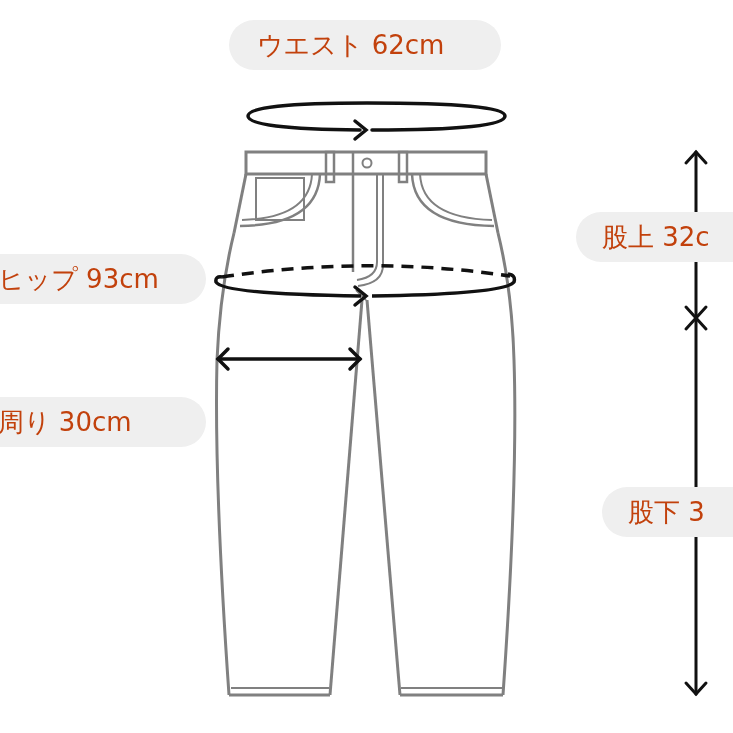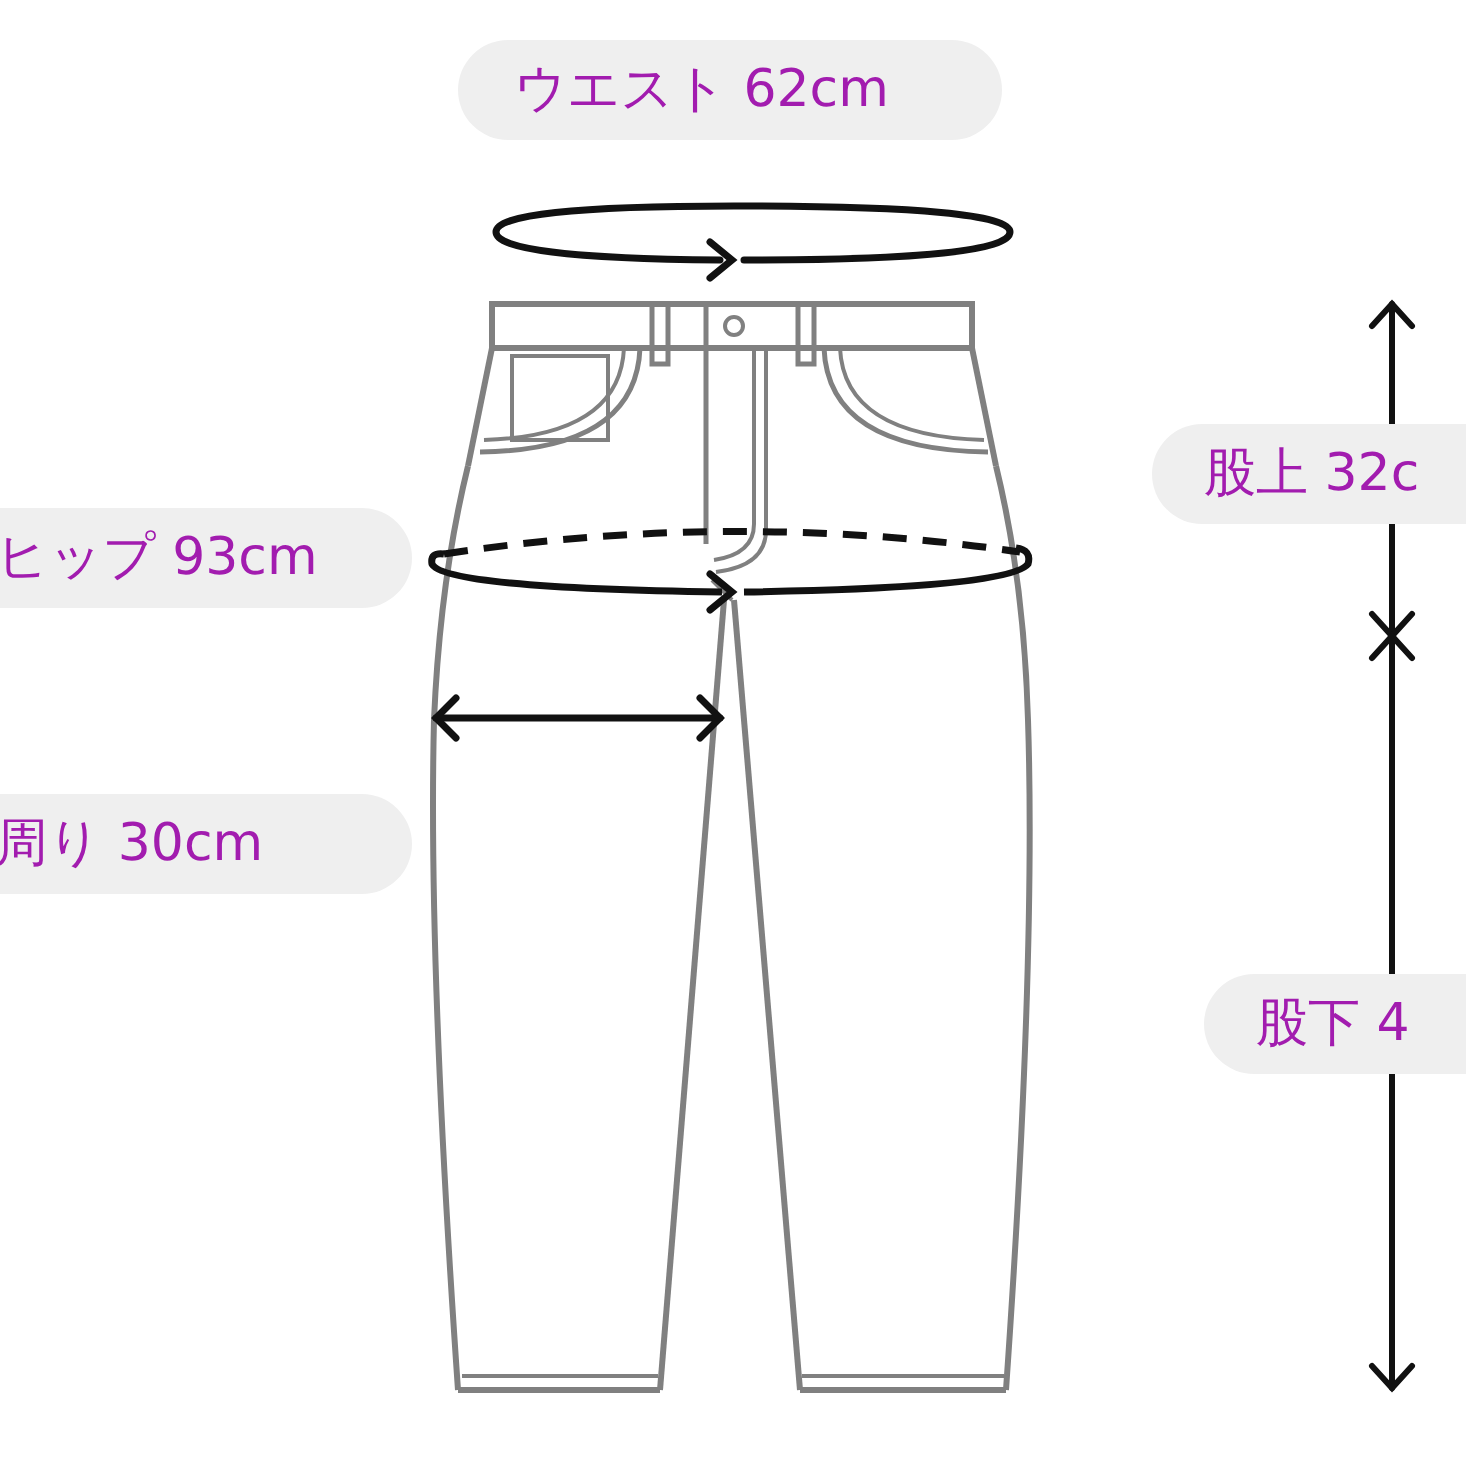--- a/index.html
+++ b/index.html
@@ -5,21 +5,21 @@
   html, body { margin: 0; padding: 0; }
   body {
     width: 733px; height: 733px; overflow: hidden; position: relative;
     background: #ffffff;
     font-family: "DejaVu Sans", "Liberation Sans", sans-serif;
   }
   .pill {
     position: absolute;
     background: #efefef;
     border-radius: 26px;
-    color: #a21caf;
+    color: #c2410c;
     font-size: 26px;
     line-height: 50px;
     height: 50px;
     white-space: nowrap;
     box-sizing: border-box;
   }
   svg { position: absolute; left: 0; top: 0; }
 </style>
 </head>
 <body>
@@ -103,14 +103,14 @@
 
 <div class="pill" style="left:-30px; top:397px; width:236px; padding-left:28px;">
   <span>周り 30cm</span>
 </div>
 
 <div class="pill" style="left:576px; top:212px; width:200px; padding-left:26px;">
   <span>股上 32c</span>
 </div>
 
 <div class="pill" style="left:602px; top:487px; width:200px; padding-left:26px;">
-  <span>股下 4</span>
+  <span>股下 3</span>
 </div>
 
 </body></html>

